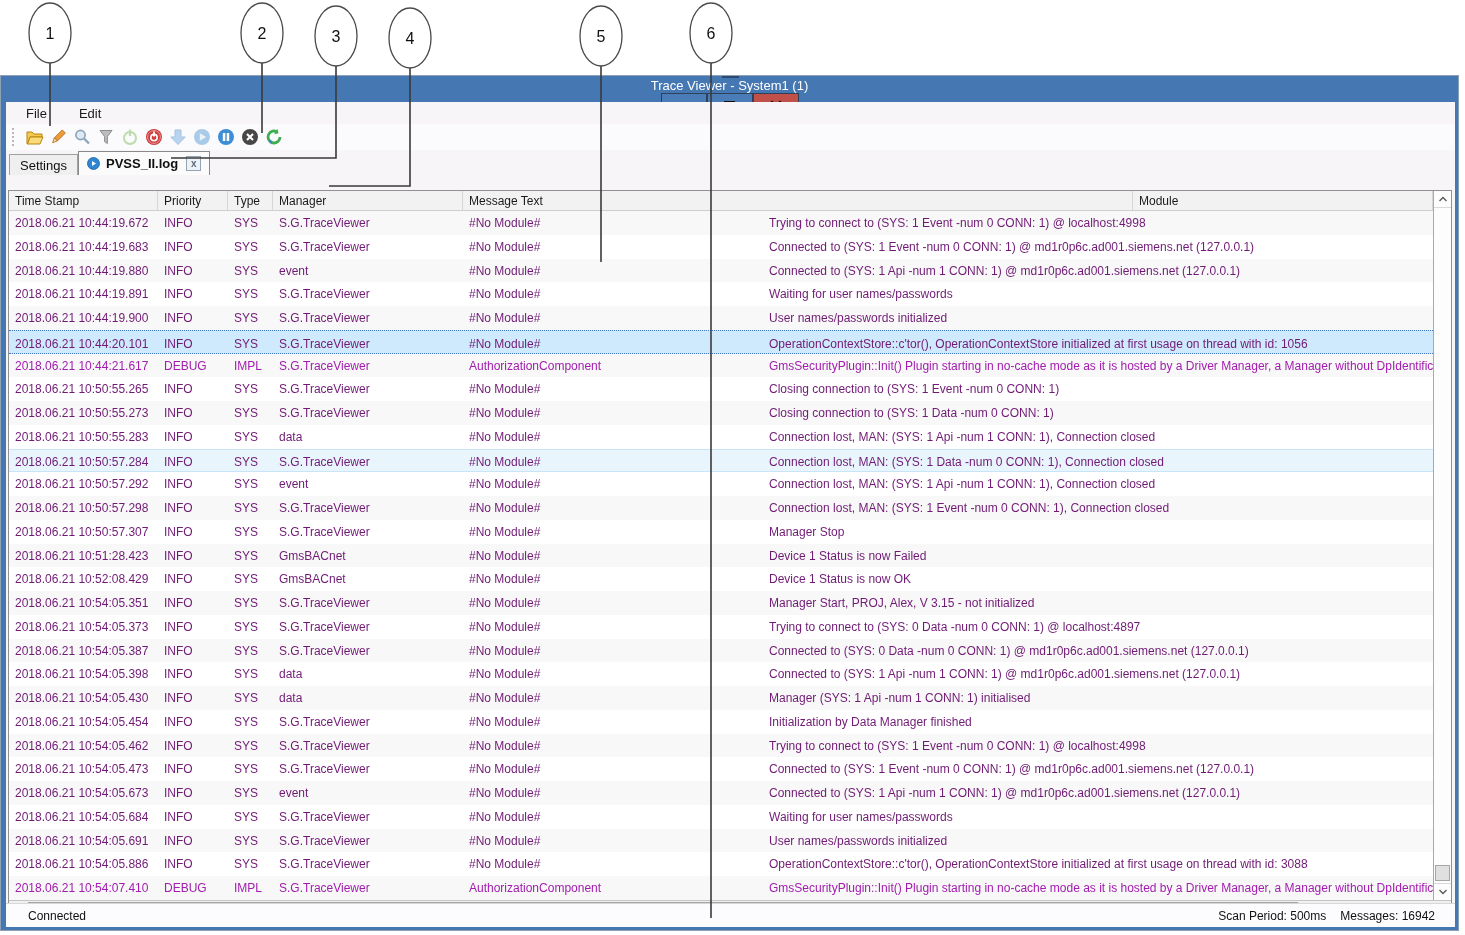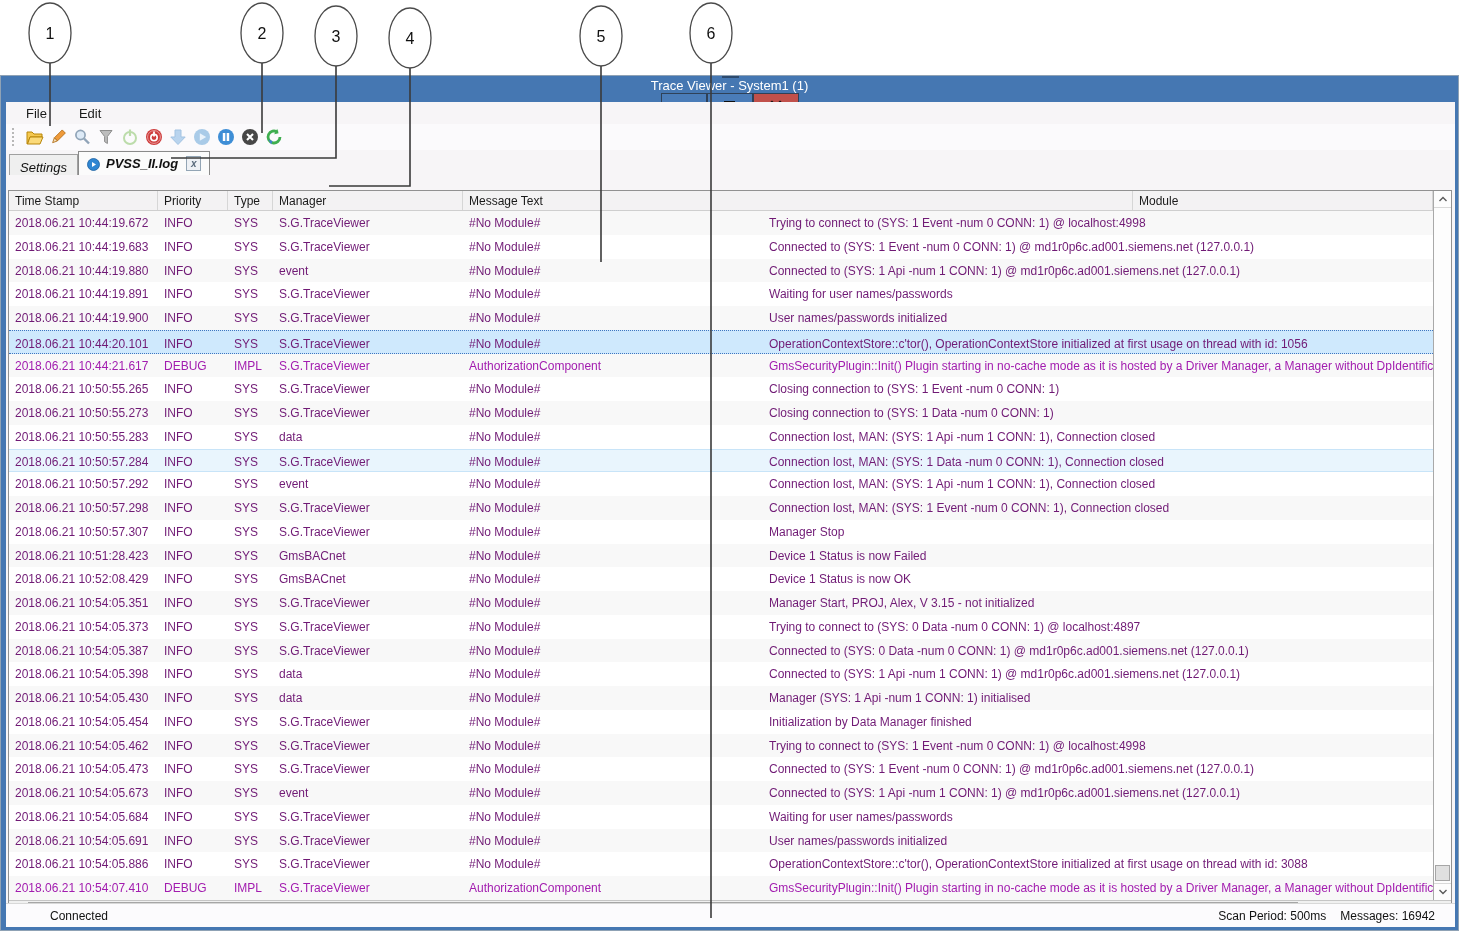--- a/index.html
+++ b/index.html
@@ -34,21 +34,21 @@
   .menu-item { padding:2px 12px 2px 6px; margin-right:14px; }
 
   
   .toolbar { position:absolute; left:0; top:22px; width:100%; height:26px; background:#fbfafc;
              display:flex; align-items:center; }
   .tb-grip { width:4px; height:18px; border-left:2px dotted #b8b8b8; margin:0 6px 0 6px; }
   .tb-btn { width:24px; height:22px; display:flex; align-items:center; justify-content:center; }
 
   
   .tabbar { position:absolute; left:0; top:48px; width:100%; height:25px; display:flex; align-items:flex-end; }
-  .tab { display:flex; align-items:flex-end; font-size:13px; color:#111;font-style:italic; }
+  .tab { display:flex; align-items:center; font-size:13px; color:#111; }
   .tab.settings { margin-left:3px; height:21px; padding:0 10px; background:#efefef; border:1px solid #a0a0a0; border-bottom:none; }
   .tab.active { height:24px; padding:4px 8px; background:#fbfbfb; border:1px solid #8a8a8a; border-bottom:none; font-weight:bold; }
   .tab .play { margin-right:6px; display:flex; }
   .tab-close { width:15px; height:15px; margin-left:8px; border:1px solid #93a5b5; background:#eef1f5;
                display:flex; align-items:center; justify-content:center; font-size:10px; color:#5a6b7c; }
 
   
   .table-wrap { position:absolute; left:2px; top:73px; width:1444px; height:728px;
                 background:#fff; border:1px solid #919191;margin-top:15px; }
   .thead { position:absolute; left:0; top:0; right:18px; height:20px; background:#f3f2f3;
@@ -74,21 +74,21 @@
   .hs-btn { position:absolute; top:0; width:19px; height:16px; display:flex; align-items:center; justify-content:center; background:#f0f0f0; }
   .hs-left { left:0; } .hs-right { right:0; }
   .hs-thumb { position:absolute; left:19px; top:1px; width:1270px; height:14px; background:#e4e4e4; border:1px solid #a6a6a6;
               display:flex; align-items:center; justify-content:center; gap:2px; }
   .grip-bar { width:1.5px; height:8px; background:#8f8f8f; }
   .corner { position:absolute; right:0; bottom:0; width:18px; height:17px; background:#f0f0f0; border-top:1px solid #c5c5c5; }
 
   
   .statusbar { position:absolute; left:0; top:801px; width:100%; height:24px; background:#fcfbfd;
                border-top:1px solid #d8d8d8; display:flex; align-items:center; font-size:12px; color:#111; }
-  .status-left { padding-left:6px; flex:1;margin-left:38px; }
+  .status-left { padding-left:22px; flex:1; }
   .status-right { padding-right:20px; display:flex; gap:14px; }
 
   
   .overlay { position:absolute; left:0; top:0; width:1465px; height:935px; z-index:50; pointer-events:none; }
 </style>
 </head>
 <body>
 
 <div class="window">
   <div class="titlebar">

